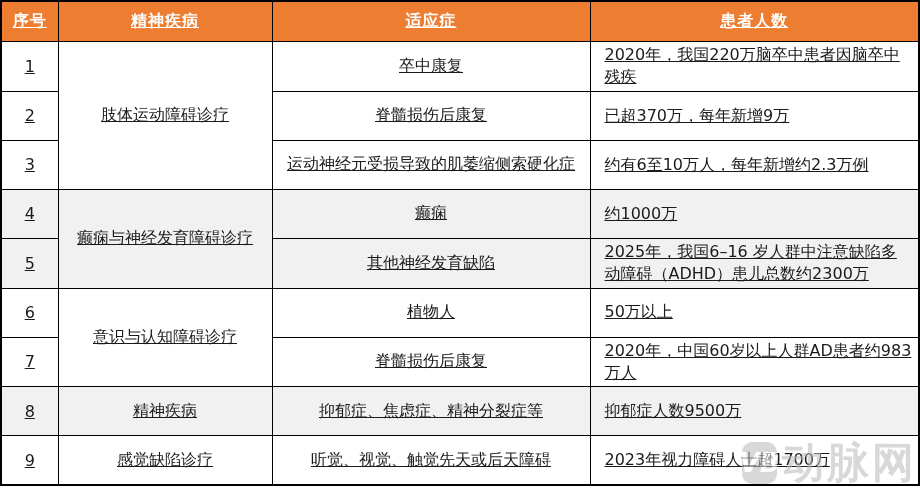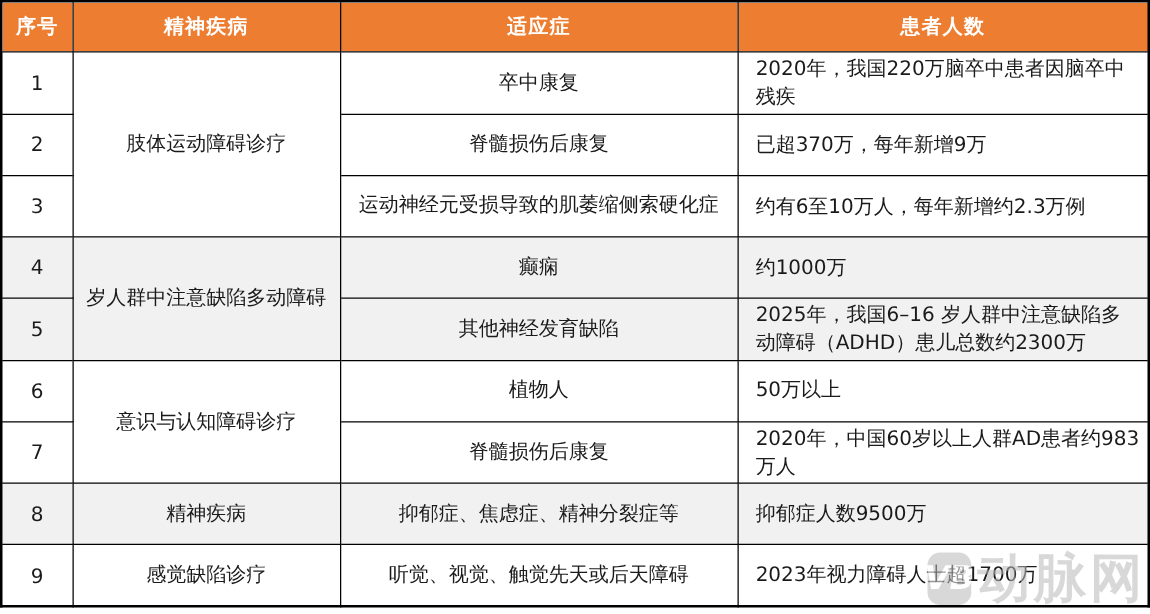--- a/index.html
+++ b/index.html
@@ -22,20 +22,21 @@
     margin: 0;
     border: 2px solid #000000;
   }
   .data-table th, .data-table td {
     border: 1px solid #000000;
     font-size: 16px;
     color: #1a1a1a;
     padding: 2px 6px;
     overflow: hidden;
     vertical-align: middle;
+    text-decoration: underline;
   }
   .data-table thead th {
     background: #ED7D31;
     color: #ffffff;
     font-weight: 700;
     height: 35px;
     text-align: center;
     letter-spacing: 1px;
   }
   .data-table tbody tr { height: 49px; }
@@ -108,21 +109,21 @@
         <td class="cell-indication">脊髓损伤后康复</td>
         <td class="cell-patients">已超370万，每年新增9万</td>
       </tr>
       <tr class="plain">
         <td class="cell-no">3</td>
         <td class="cell-indication">运动神经元受损导致的肌萎缩侧索硬化症</td>
         <td class="cell-patients">约有6至10万人，每年新增约2.3万例</td>
       </tr>
       <tr class="shaded">
         <td class="cell-no">4</td>
-        <td class="cell-scenario" rowspan="2">岁人群中注意缺陷多动障碍</td>
+        <td class="cell-scenario" rowspan="2">癫痫与神经发育障碍诊疗</td>
         <td class="cell-indication">癫痫</td>
         <td class="cell-patients">约1000万</td>
       </tr>
       <tr class="shaded">
         <td class="cell-no">5</td>
         <td class="cell-indication">其他神经发育缺陷</td>
         <td class="cell-patients">2025年，我国6–16 岁人群中注意缺陷多动障碍（ADHD）患儿总数约2300万</td>
       </tr>
       <tr class="plain">
         <td class="cell-no">6</td>

